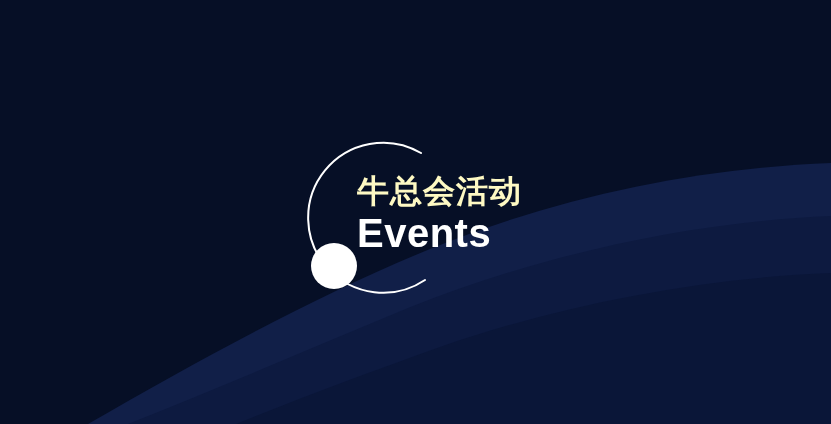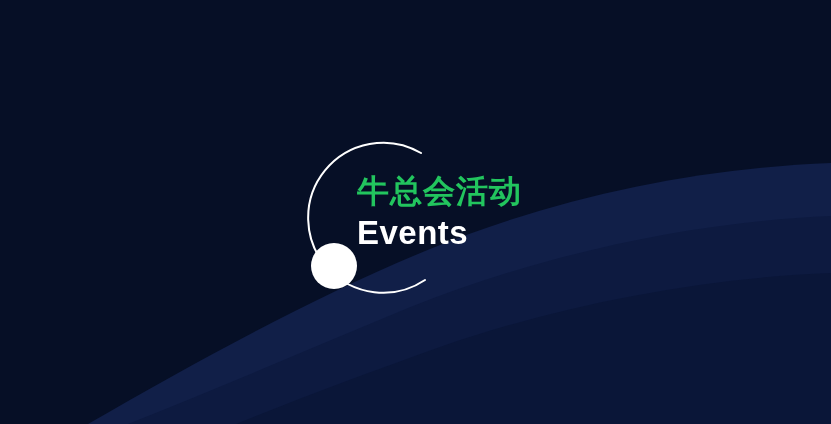--- a/index.html
+++ b/index.html
@@ -33,31 +33,31 @@
     pointer-events: none;
   }
   #text-block {
     position: absolute;
     left: 357px;
     top: 170px;
     width: 400px;
   }
   .title-cn {
     margin: 0;
-    color: #22c55e;
+    color: #fef9c3;
     font-size: 32px;
     font-weight: bold;
     line-height: 42px;
     letter-spacing: 1px;
     white-space: nowrap;
   }
   .title-en {
     margin: 0;
     color: #ffffff;
-    font-size: 33px;
+    font-size: 40px;
     font-weight: bold;
     line-height: 42px;
     letter-spacing: 0.5px;
     white-space: nowrap;
   }
 </style>
 </head>
 <body>
 
 <div id="banner">

